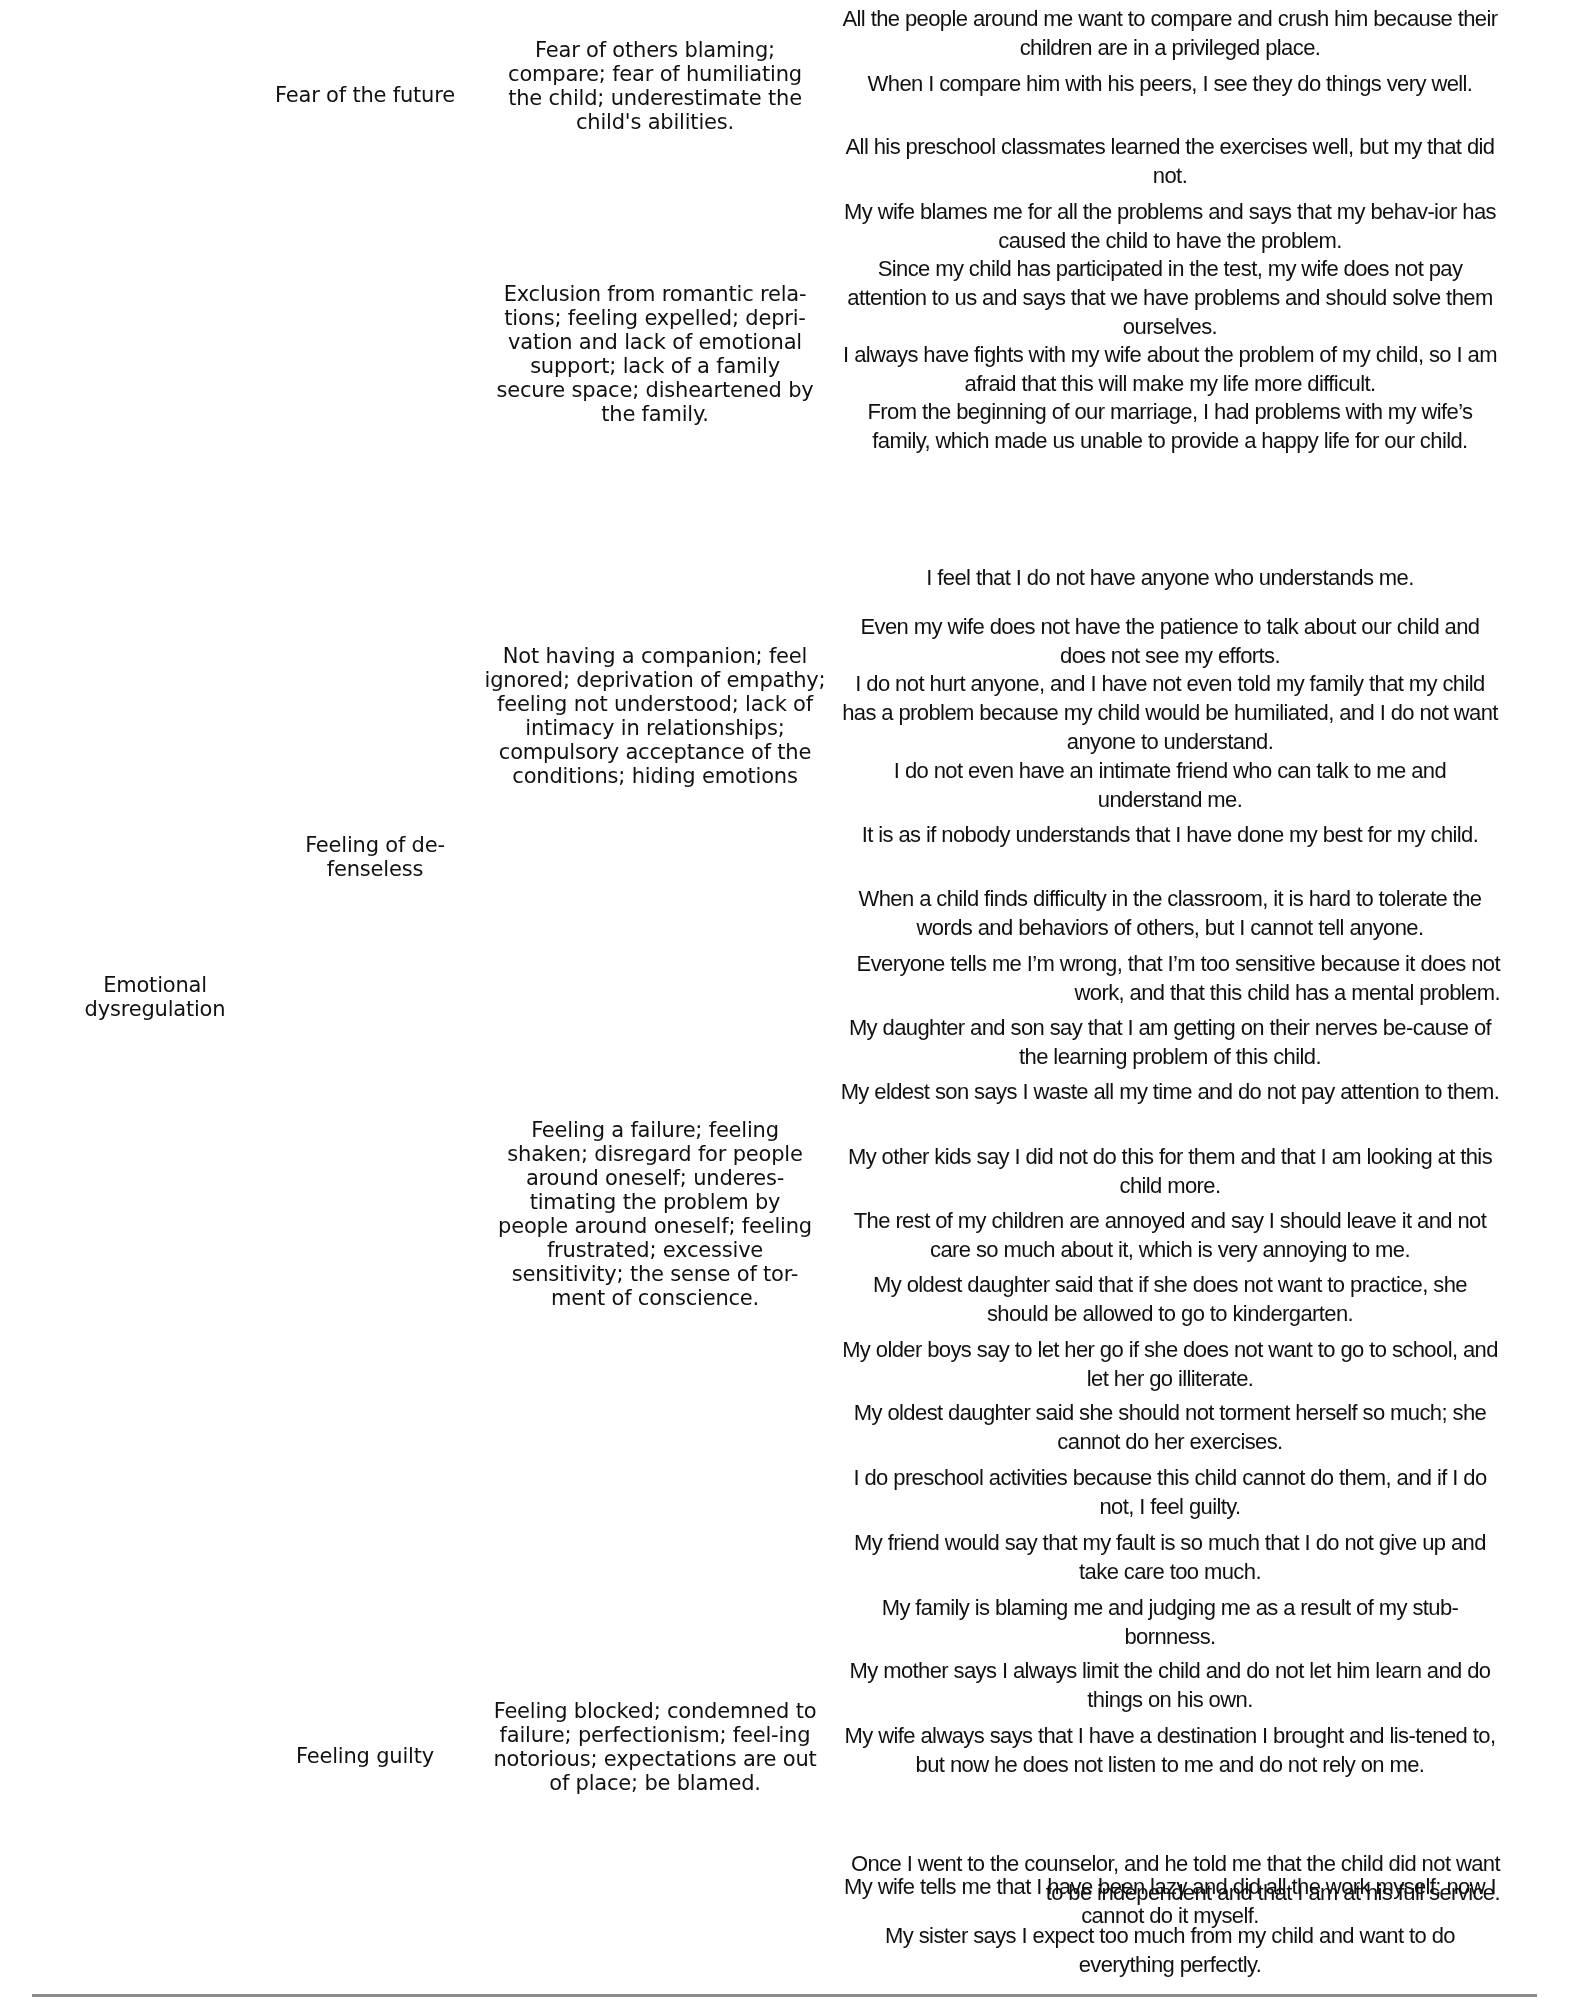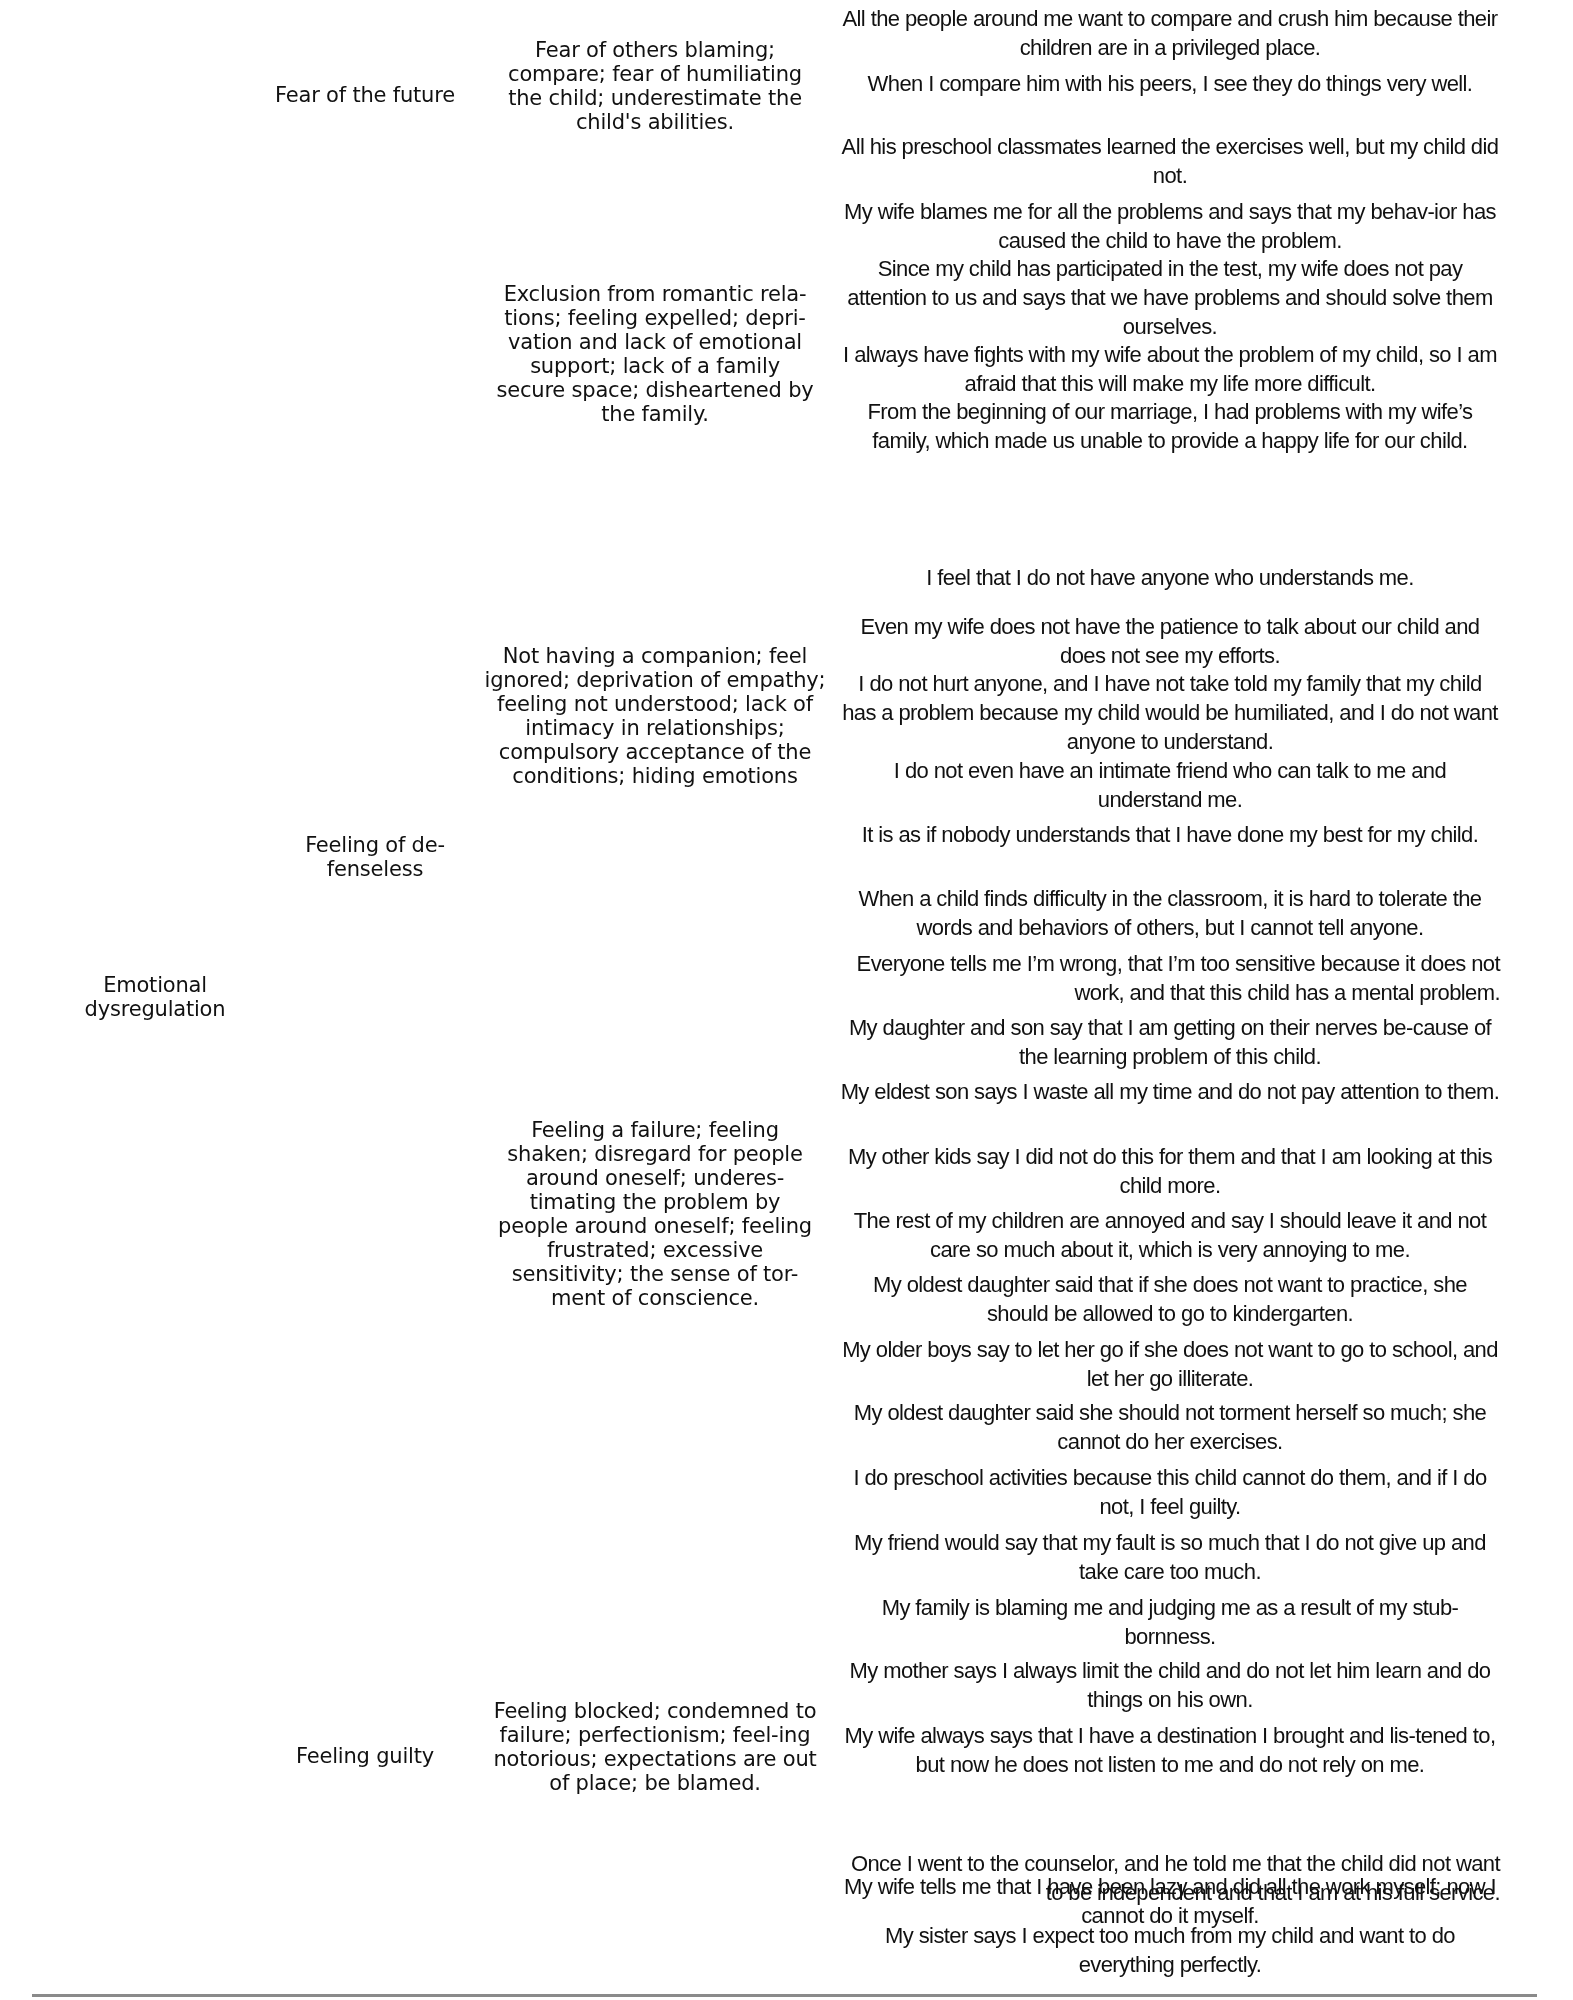--- a/index.html
+++ b/index.html
@@ -29,28 +29,28 @@
 
   <div class="cell sans code" style="top:38px; left:492px; width:326px;">Fear of others blaming; compare; fear of humiliating the child; underestimate the child's abilities.</div>
   <div class="cell sans code" style="top:282px; left:495px; width:320px;">Exclusion from romantic rela-tions; feeling expelled; depri-vation and lack of emotional support; lack of a family secure space; disheartened by the family.</div>
   <div class="cell sans code" style="top:644px;">Not having a companion; feel ignored; deprivation of empathy; feeling not understood; lack of intimacy in relationships; compulsory acceptance of the conditions; hiding emotions</div>
   <div class="cell sans code" style="top:1118px; left:495px; width:320px;">Feeling a failure; feeling shaken; disregard for people around oneself; underes-timating the problem by people around oneself; feeling frustrated; excessive sensitivity; the sense of tor-ment of conscience.</div>
   <div class="cell sans code" style="top:1699px; left:492px; width:326px;">Feeling blocked; condemned to failure; perfectionism; feel-ing notorious; expectations are out of place; be blamed.</div>
 
   <div class="quote-col" id="quote-col">
       <div class="quote" style="top: 4px;">All the people around me want to compare and crush him because their children are in a privileged place.</div>
       <div class="quote" style="top: 69px;">When I compare him with his peers, I see they do things very well.</div>
-      <div class="quote" style="top: 132px;">All his preschool classmates learned the exercises well, but my child did not.</div>
+      <div class="quote" style="top: 132px;">All his preschool classmates learned the exercises well, but my that did not.</div>
       <div class="quote" style="top: 197px;">My wife blames me for all the problems and says that my behav-ior has caused the child to have the problem.</div>
       <div class="quote" style="top: 254px;">Since my child has participated in the test, my wife does not pay attention to us and says that we have problems and should solve them ourselves.</div>
       <div class="quote" style="top: 340px;">I always have fights with my wife about the problem of my child, so I am afraid that this will make my life more difficult.</div>
       <div class="quote" style="top: 397px;">From the beginning of our marriage, I had problems with my wife’s family, which made us unable to provide a happy life for our child.</div>
       <div class="quote" style="top: 563px;">I feel that I do not have anyone who understands me.</div>
       <div class="quote" style="top: 612px;">Even my wife does not have the patience to talk about our child and does not see my efforts.</div>
-      <div class="quote" style="top: 669px;">I do not hurt anyone, and I have not take told my family that my child has a problem because my child would be humiliated, and I do not want anyone to understand.</div>
+      <div class="quote" style="top: 669px;">I do not hurt anyone, and I have not even told my family that my child has a problem because my child would be humiliated, and I do not want anyone to understand.</div>
       <div class="quote" style="top: 756px;">I do not even have an intimate friend who can talk to me and understand me.</div>
       <div class="quote" style="top: 820px;">It is as if nobody understands that I have done my best for my child.</div>
       <div class="quote" style="top: 884px;">When a child finds difficulty in the classroom, it is hard to tolerate the words and behaviors of others, but I cannot tell anyone.</div>
       <div class="quote" style="top: 949px; text-align: right;">Everyone tells me I’m wrong, that I’m too sensitive because it does not work, and that this child has a mental problem.</div>
       <div class="quote" style="top: 1013px;">My daughter and son say that I am getting on their nerves be-cause of the learning problem of this child.</div>
       <div class="quote" style="top: 1077px;">My eldest son says I waste all my time and do not pay attention to them.</div>
       <div class="quote" style="top: 1142px;">My other kids say I did not do this for them and that I am looking at this child more.</div>
       <div class="quote" style="top: 1206px;">The rest of my children are annoyed and say I should leave it and not care so much about it, which is very annoying to me.</div>
       <div class="quote" style="top: 1270px;">My oldest daughter said that if she does not want to practice, she should be allowed to go to kindergarten.</div>
       <div class="quote" style="top: 1335px;">My older boys say to let her go if she does not want to go to school, and let her go illiterate.</div>

